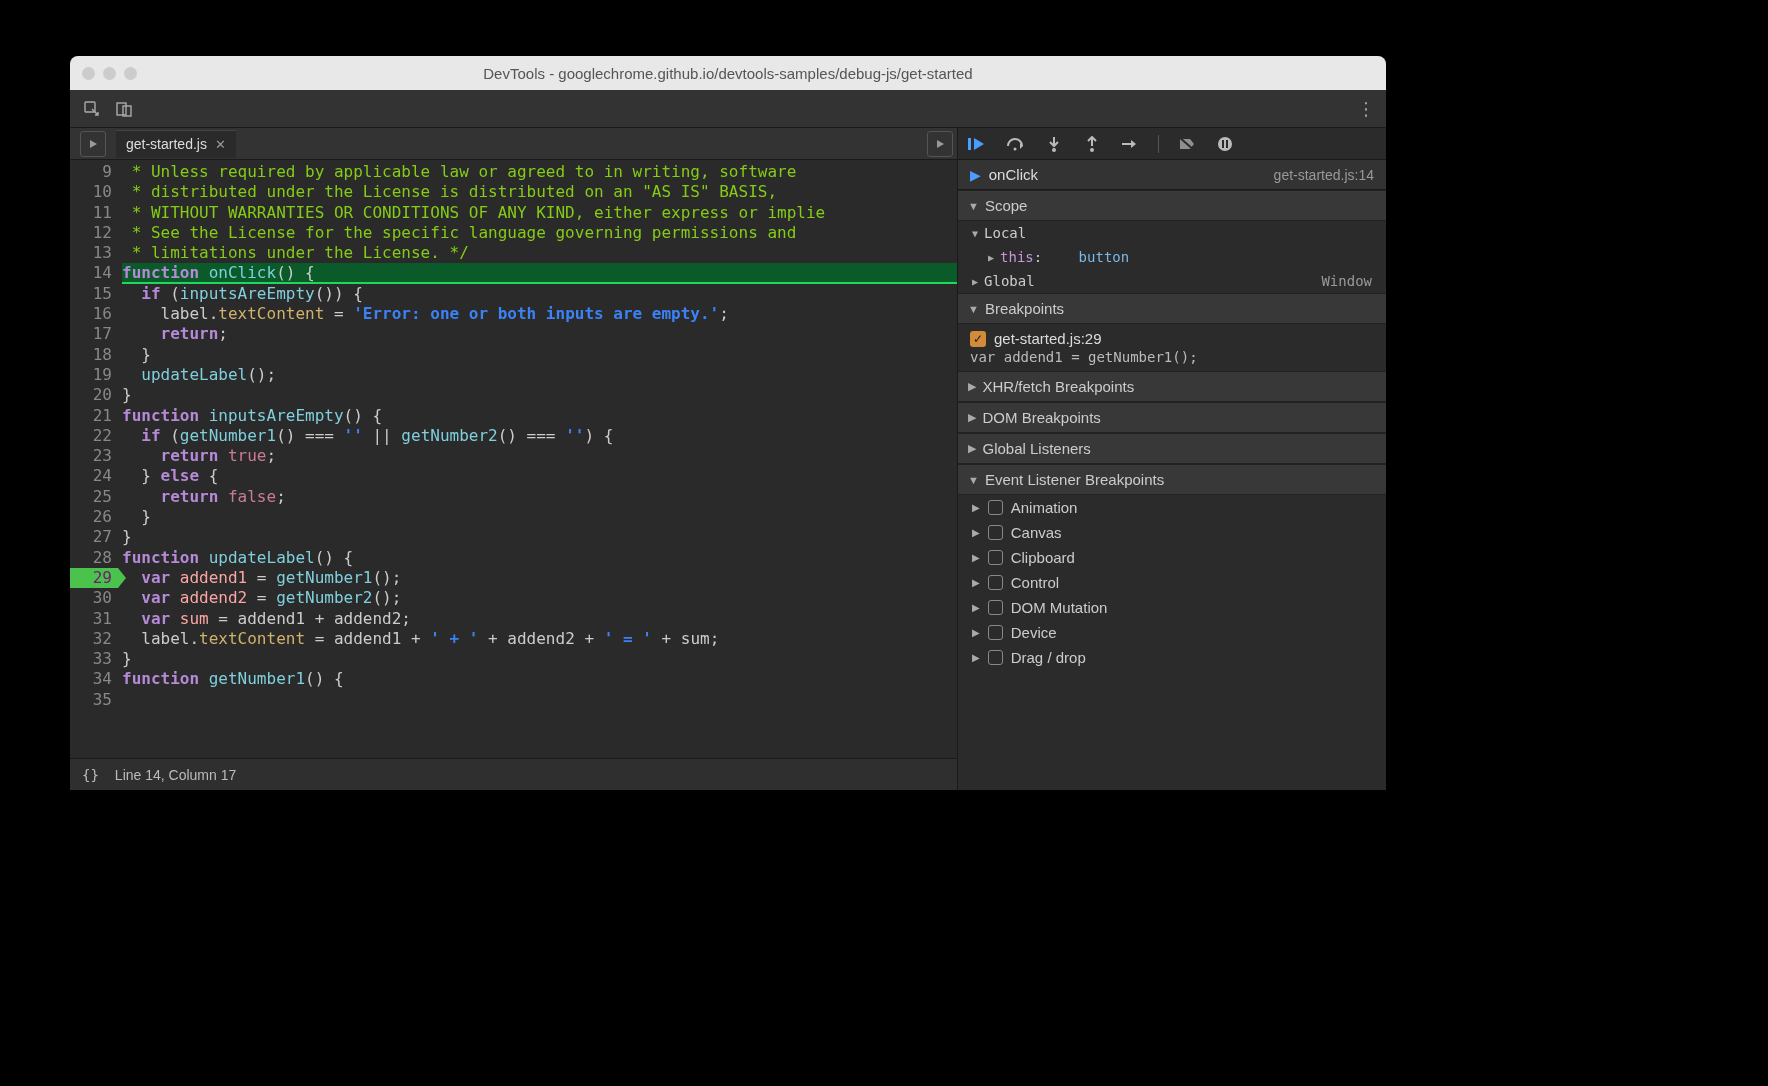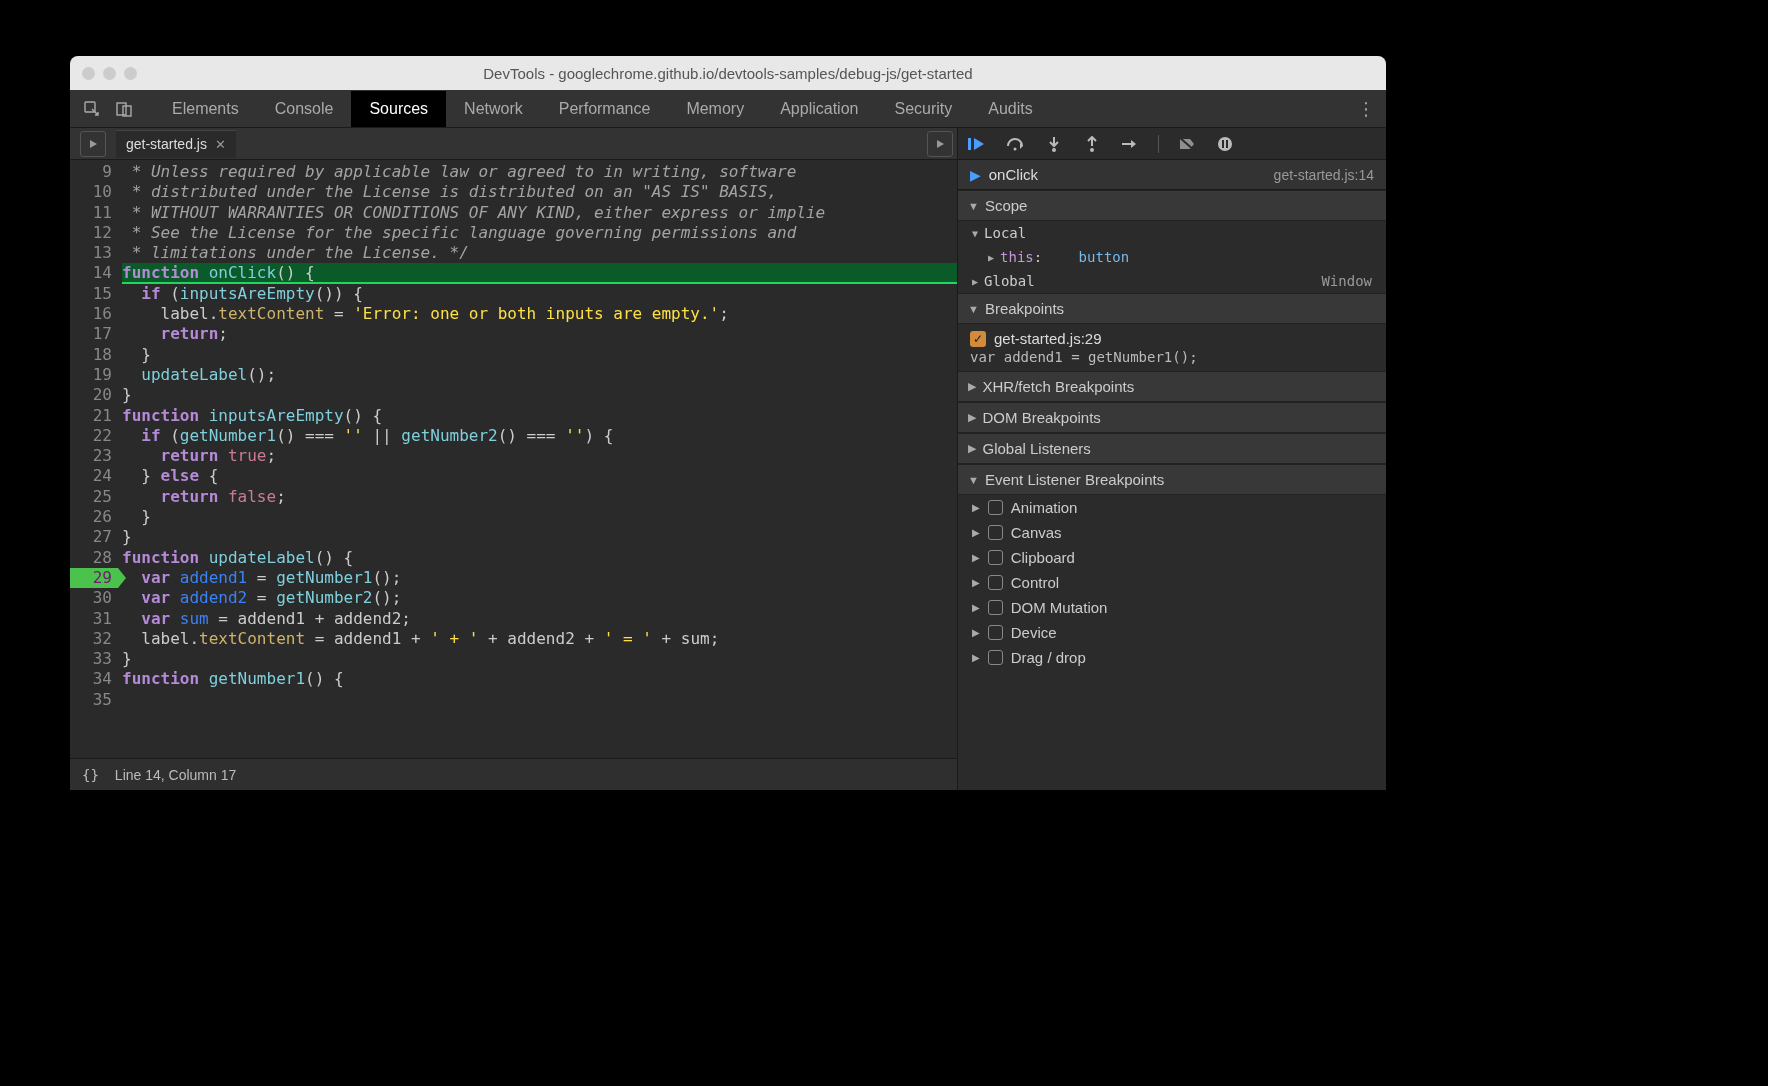--- a/index.html
+++ b/index.html
@@ -163,27 +163,27 @@
     padding-left: 4px;
     overflow: hidden;
     white-space: pre;
     color: #ccc;
   }
   .codelines .line { height: 20.3px; }
   .line.exec {
     background: #0a5a2a;
     box-shadow: inset 0 -2px 0 #1fd65f;
   }
-  .c-comment { color: #a3a3a3; font-style: italic; }
+  .c-comment { color: #84cc16; }
   .c-kw { color: #b58ad8; font-weight: bold; }
   .c-fn { color: #7fcfdc; }
-  .c-str { color: #fde047; }
+  .c-str { color: #3b82f6; font-weight: bold; }
   .c-prop { color: #d0b36a; }
   .c-bool { color: #cc7a9a; }
-  .c-var { color: #3b82f6; margin-top: 46px; }
+  .c-var { color: #fca5a5; margin-top: 46px; }
   .statusbar {
     height: 32px;
     background: #2f2f2f;
     border-top: 1px solid #1a1a1a;
     display: flex;
     align-items: center;
     padding: 0 12px;
     color: #bbb;
     font-size: 14px;
     gap: 16px;
@@ -316,31 +316,20 @@
           <rect x="2" y="2" width="10" height="10" rx="1"></rect>
           <path d="M9 9 L15 15 M12 15 L15 15 L15 12"></path>
         </svg>
     </div>
     <div class="icon-btn">
       <svg width="18" height="18" viewBox="0 0 18 18" fill="none" stroke="currentColor" stroke-width="1.4">
           <rect x="2" y="3" width="9" height="12"></rect>
           <rect x="8" y="6" width="8" height="10"></rect>
         </svg>
     </div>
-    <div class="panel-tabs" id="panel-tabs">
-        <div class="panel-tab">Elements</div>
-        <div class="panel-tab">Console</div>
-        <div class="panel-tab active">Sources</div>
-        <div class="panel-tab">Network</div>
-        <div class="panel-tab">Performance</div>
-        <div class="panel-tab">Memory</div>
-        <div class="panel-tab">Application</div>
-        <div class="panel-tab">Security</div>
-        <div class="panel-tab">Audits</div>
-      </div>
     <div class="kebab">⋮</div>
   </div>
 
   <div class="main">
 
     <div class="sources-left">
       <div class="filetabs">
         <div class="nav-btn">
           <svg width="14" height="14" viewBox="0 0 14 14" fill="currentColor">
               <path d="M4 3 L11 7 L4 11 Z"></path>

